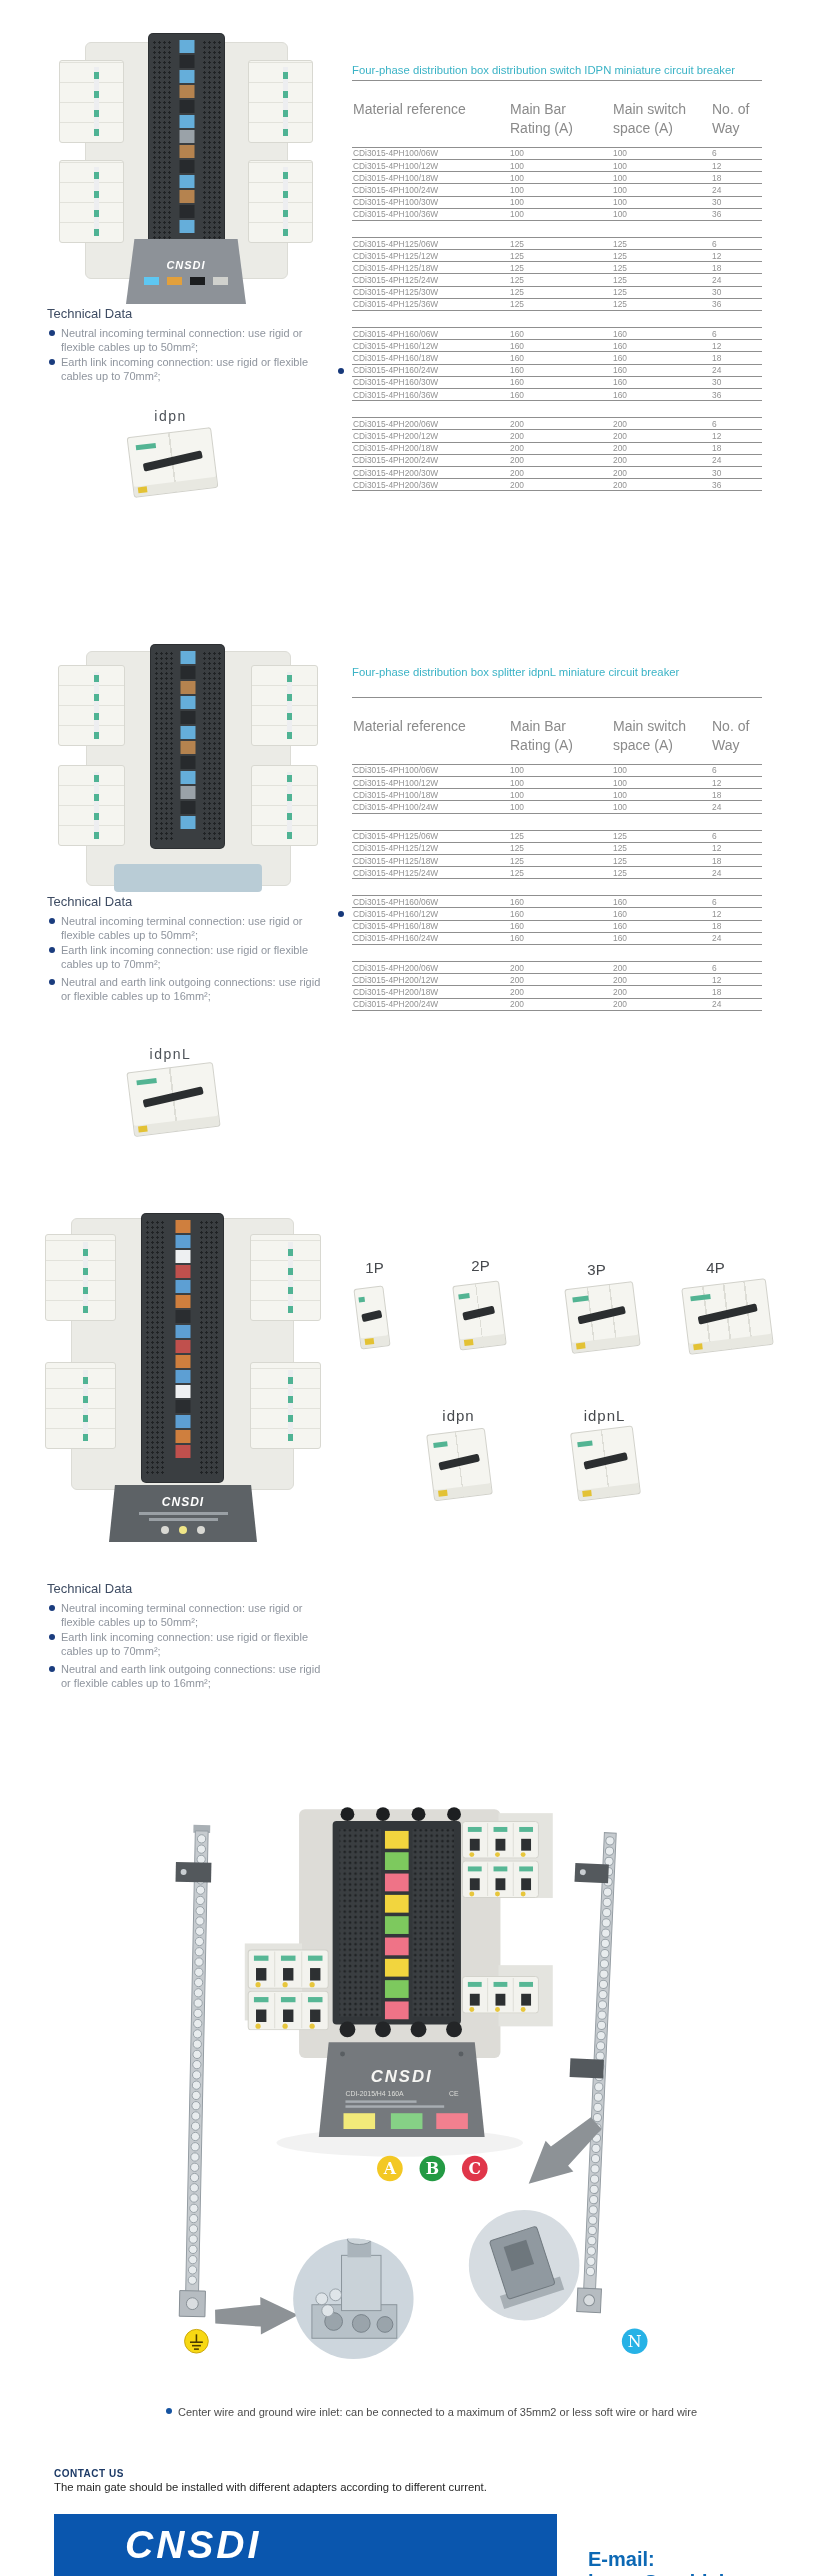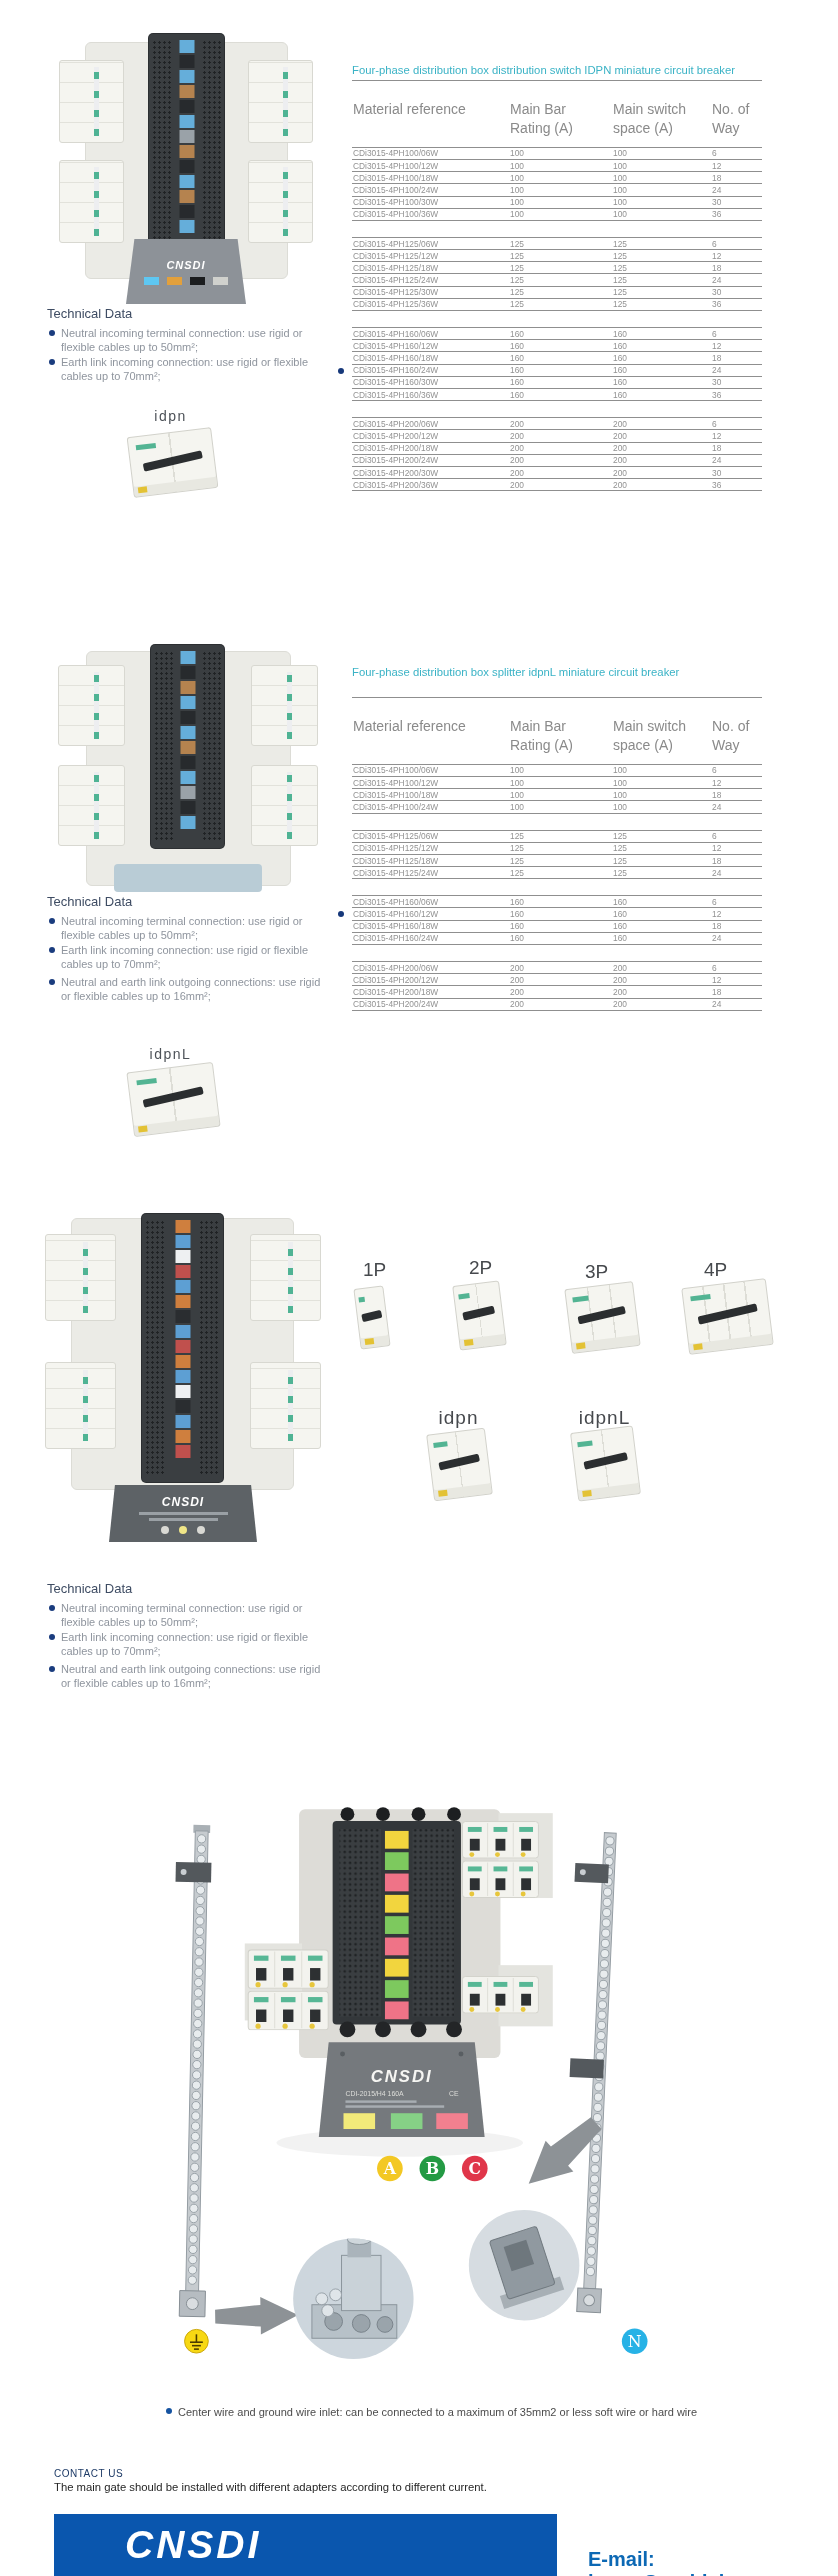--- a/index.html
+++ b/index.html
@@ -25,21 +25,21 @@
 
 .tech{position:absolute;width:280px}
 .tech-h{font-size:13px;color:#3e4c63;margin-bottom:5px}
 .tb-item{display:flex;margin-bottom:1px}
 .tb-item.gap{margin-top:4px}
 .bdot{flex:0 0 auto;width:6px;height:6px;border-radius:50%;background:#1a3c7e;margin:4px 6px 0 2px}
 .btext{font-size:11px;line-height:14px;color:#8f959e}
 
 
 .plabel{position:absolute;text-align:center;font-size:14px;color:#4d5258;letter-spacing:1.5px}
-.pole-label{position:absolute;font-size:19px;color:#46494d;text-align:center}
+.pole-label{position:absolute;font-size:15px;color:#46494d;text-align:center}
 
 
 .pbox{position:absolute}
 .pb-base{position:absolute;background:#ebebe6;border:1px solid #dcdcd6;border-radius:6px}
 .pb-panel{position:absolute;background:#3a3e41;border-radius:4px;box-shadow:0 0 0 1px #2c2f32}
 .pb-perf{position:absolute;top:6px;bottom:6px;width:26%;background-image:radial-gradient(#1f2224 1px,transparent 1.4px);background-size:5px 5px}
 .pb-perf.l{left:4%}.pb-perf.r{right:4%}
 .pb-strip{position:absolute;left:50%;transform:translateX(-50%);top:6px;display:flex;flex-direction:column;gap:2px}
 .pb-strip .sq{width:15px;height:13px}
 .pb-cl{position:absolute;background:#f5f5f0;border:1px solid #d8d8d1;border-radius:3px;background-image:repeating-linear-gradient(0deg,transparent 0 19px,#e2e2db 19px 20px)}
@@ -62,21 +62,21 @@
 .brk .yt{position:absolute;left:4px;bottom:3px;width:9px;height:6px;background:#e3c235}
 .tilt{transform:rotate(-7deg)}
 
 
 .zero-h{position:absolute;font-size:25px;font-weight:bold;color:#1d3a66;text-align:center}
 .note{position:absolute;display:flex;align-items:flex-start}
 .note .bdot{background:#1553a1;margin-top:3px}
 .note-text{font-size:11px;color:#4c4c4c;line-height:14px}
 
 
-.contact-h{position:absolute;font-size:10px;font-weight:normal;color:#1d3a66;letter-spacing:0.5px}
+.contact-h{position:absolute;font-size:10px;font-weight:bold;color:#1d3a66;letter-spacing:0.5px}
 .contact-t{position:absolute;font-size:11.3px;color:#262626}
 .fbar{position:absolute;background:#0a56ae;display:flex;align-items:center}
 .fbrand{color:#fff;font-style:italic;font-weight:bold;font-size:39px;letter-spacing:3px;padding-left:71px}
 .femail{position:absolute;font-size:20px;font-weight:bold;color:#0c68b4}
 </style>
 </head>
 <body>
 
 <div class="page">
 

